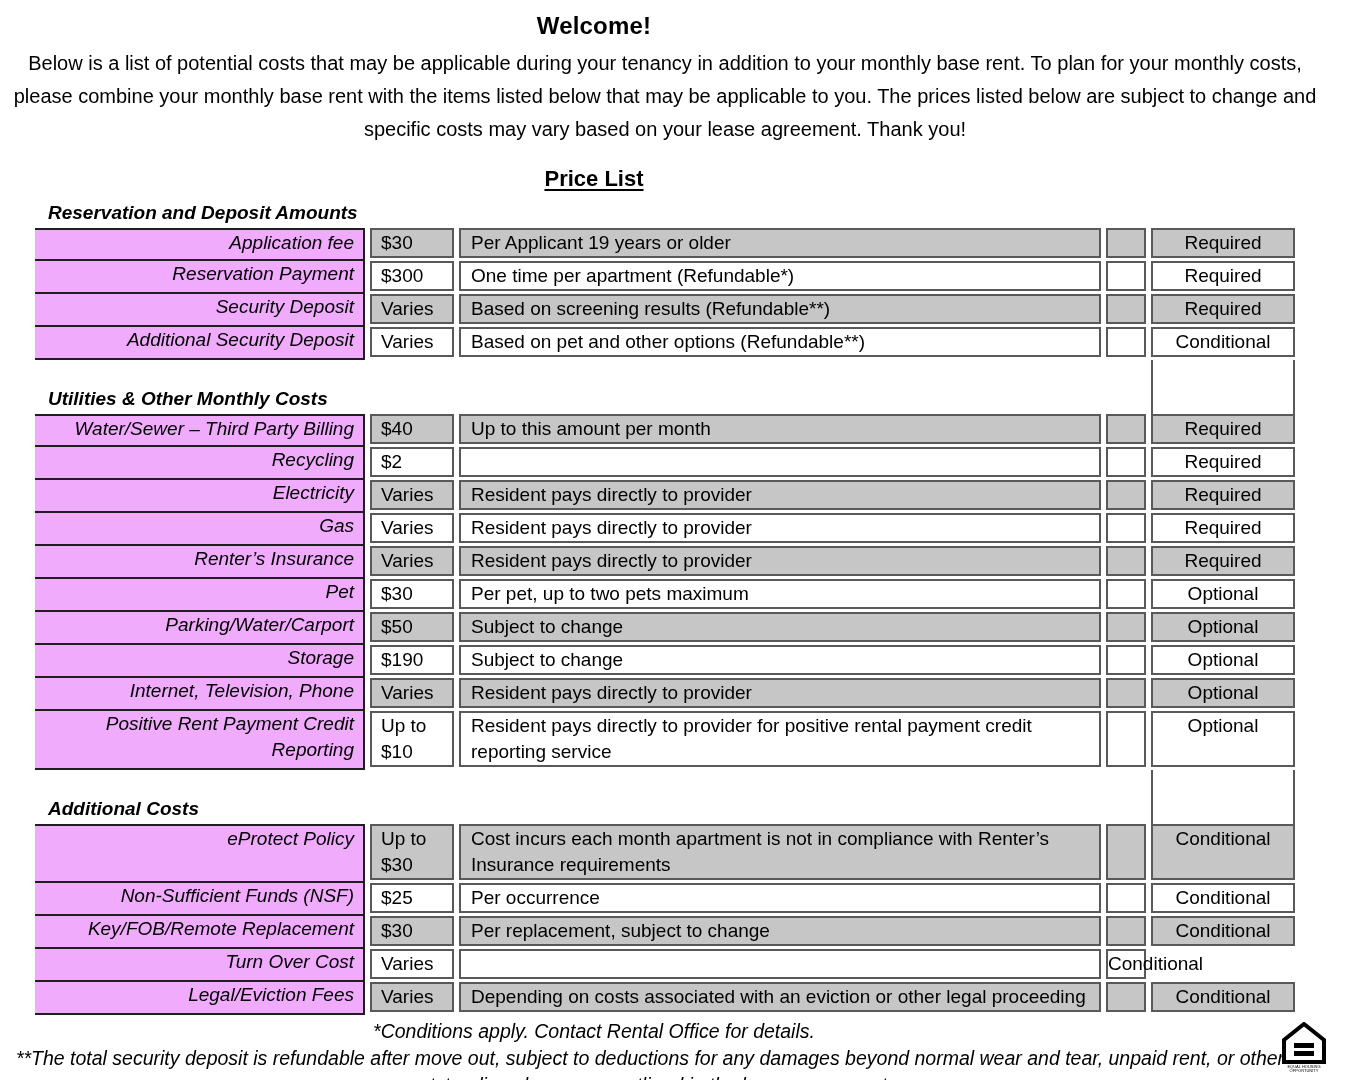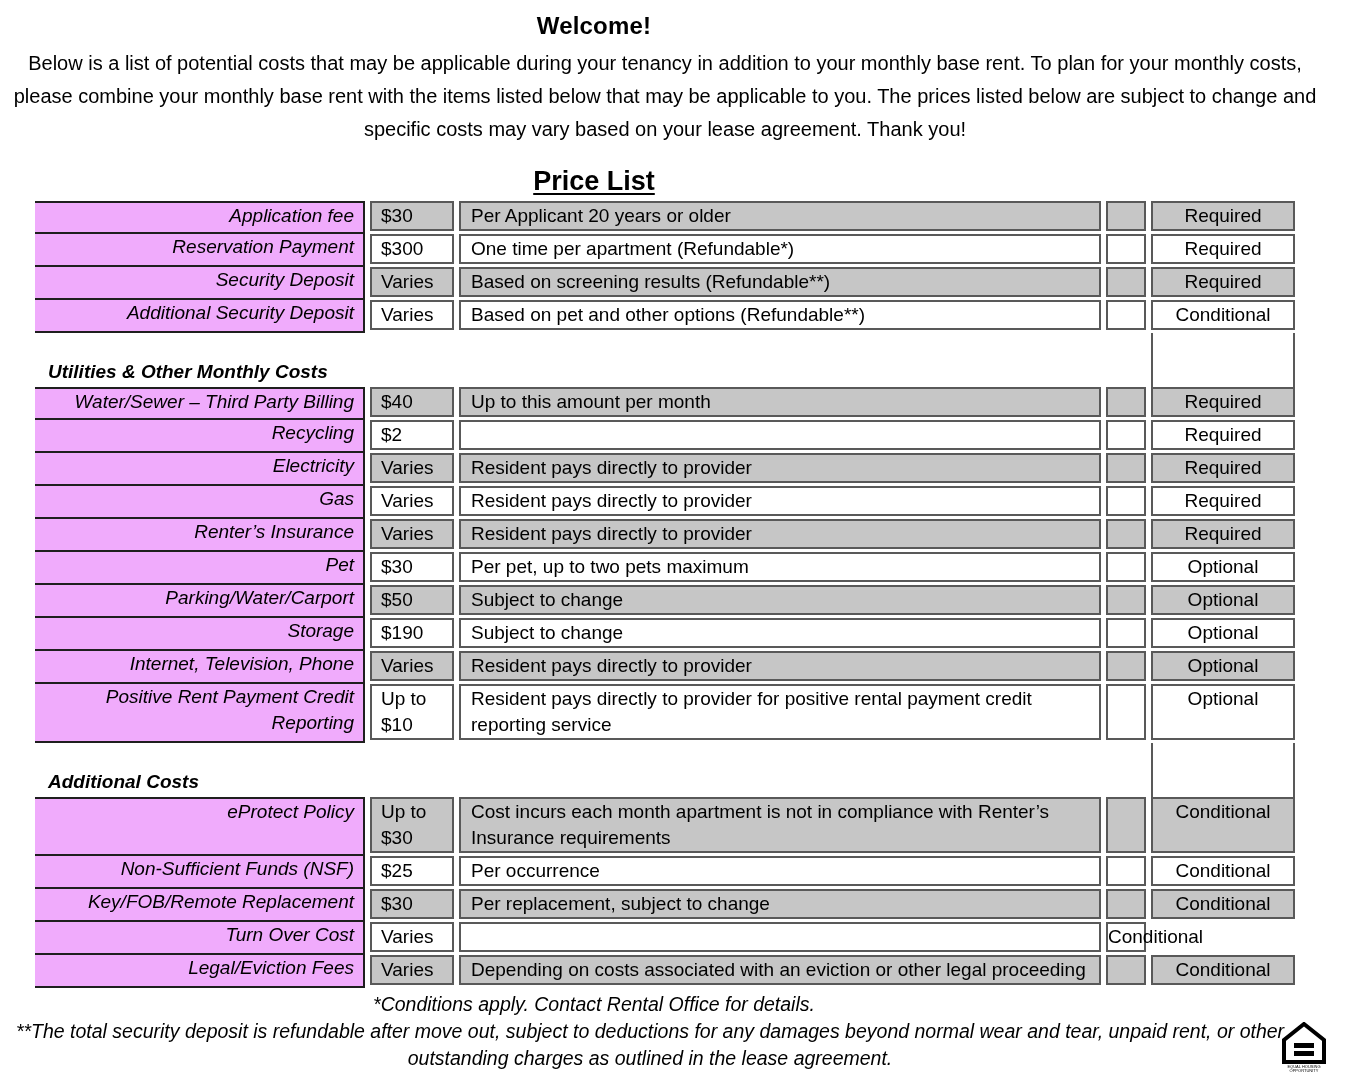--- a/index.html
+++ b/index.html
@@ -11,21 +11,21 @@
   .page{position:relative;width:1188px;height:1080px;}
   .page-title{
     text-align:center;font-weight:bold;font-size:24px;margin:0;padding-top:12px;
     letter-spacing:.2px;
   }
   .intro{
     width:1330px;margin:7px auto 0 auto;text-align:center;
     font-size:20px;line-height:33px;
   }
   .list-title{
-    text-align:center;font-size:27px;font-weight:bold;margin:20px 0 0 0;
+    text-align:center;font-size:22px;font-weight:bold;margin:20px 0 0 0;
   }
   .list-title span{text-decoration:underline;text-decoration-thickness:2px;text-underline-offset:3px;}
 
   
   #price-table{width:1262px;margin:4px 0 0 35px;}
   .head-row,.trow{
     display:grid;
     grid-template-columns:330px 84px 642px 40px 144px;
     column-gap:5px;
     box-sizing:border-box;
@@ -81,24 +81,27 @@
 
 <div class="page">
 
   <h1 class="page-title">Welcome!</h1>
 
   <p class="intro">Below is a list of potential costs that may be applicable during your tenancy in addition to your monthly base rent. To plan for your monthly costs, please combine your monthly base rent with the items listed below that may be applicable to you. The prices listed below are subject to change and specific costs may vary based on your lease agreement. Thank you!</p>
 
   <h2 class="list-title"><span>Price List</span></h2>
 
   <div id="price-table">
+      <div class="head-row">
+        <div class="section-heading">Reservation and Deposit Amounts</div>
+      </div>
       <div class="trow shaded first">
         <div class="c label">Application fee</div>
         <div class="c box price">$30</div>
-        <div class="c box desc">Per Applicant 20 years or older</div>
+        <div class="c box desc">Per Applicant 19 years or older</div>
         <div class="c box spacer"></div>
         <div class="c box status">Required</div>
       </div>
       <div class="trow">
         <div class="c label">Reservation Payment</div>
         <div class="c box price">$300</div>
         <div class="c box desc">One time per apartment (Refundable*)</div>
         <div class="c box spacer"></div>
         <div class="c box status">Required</div>
       </div>

